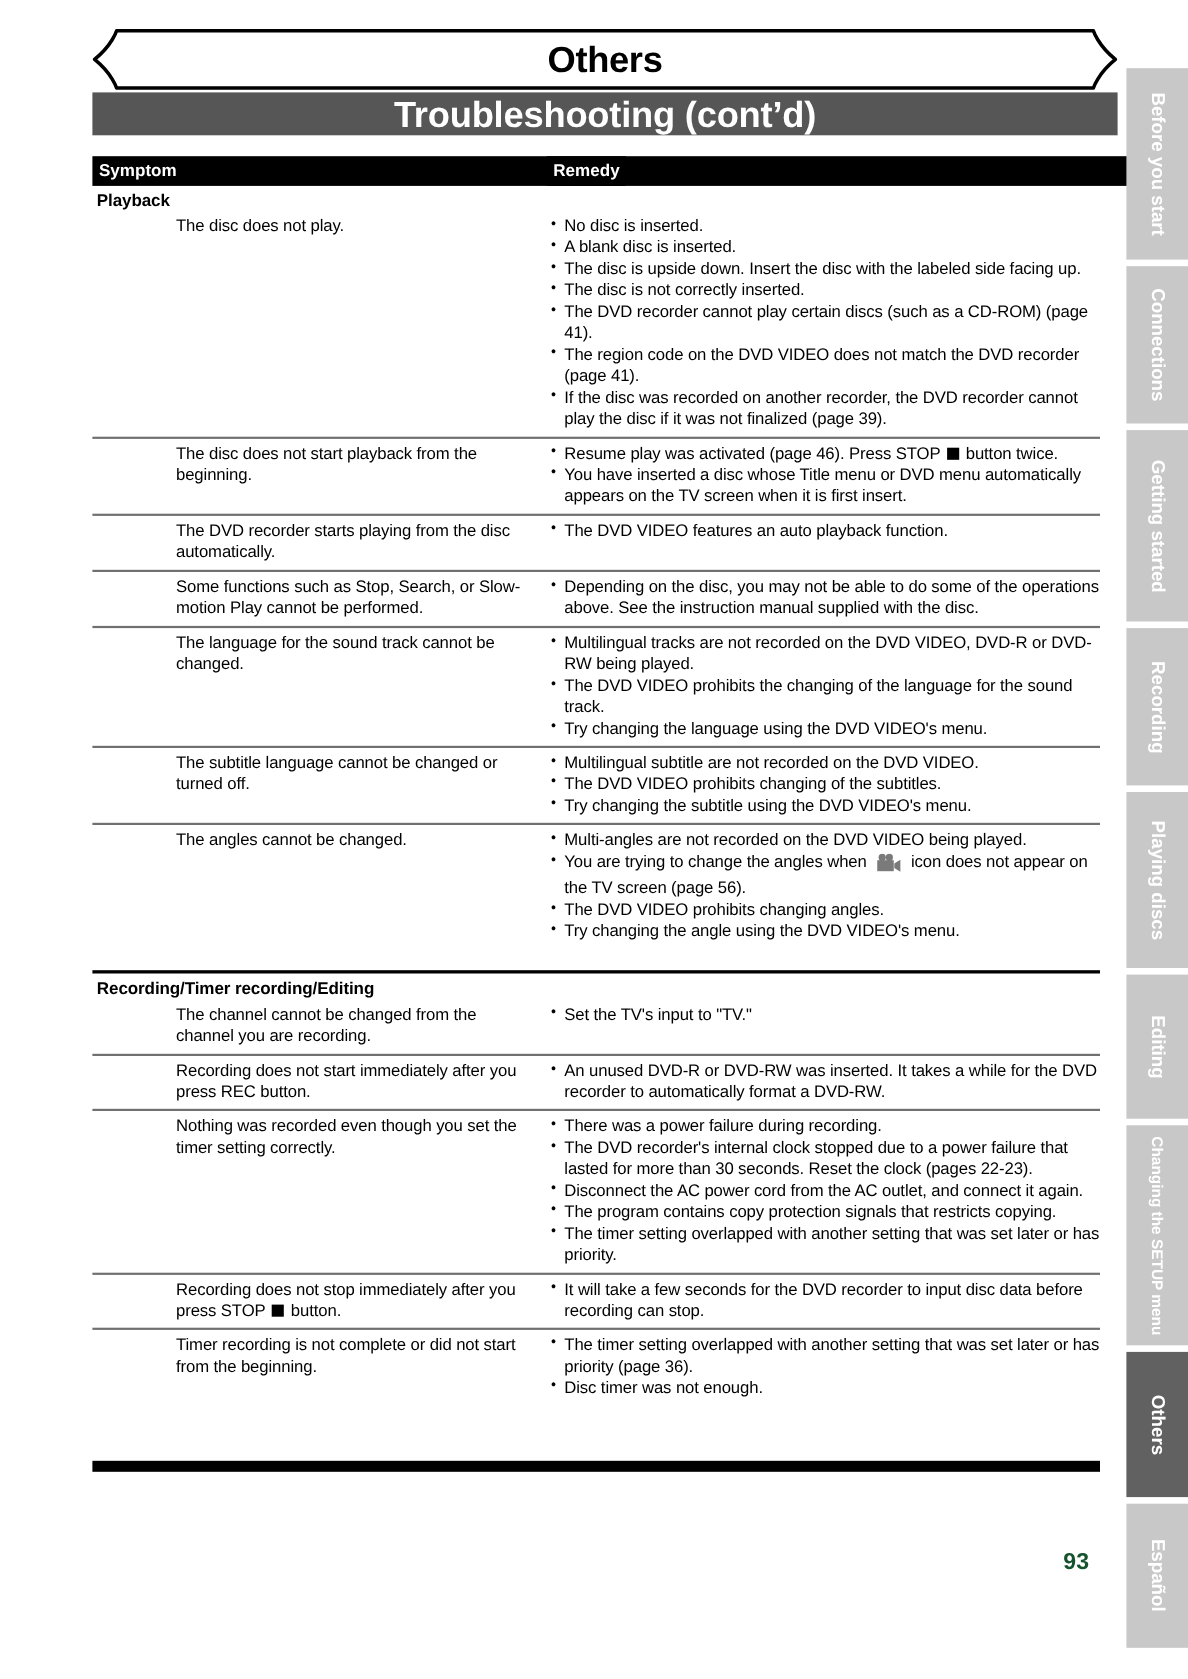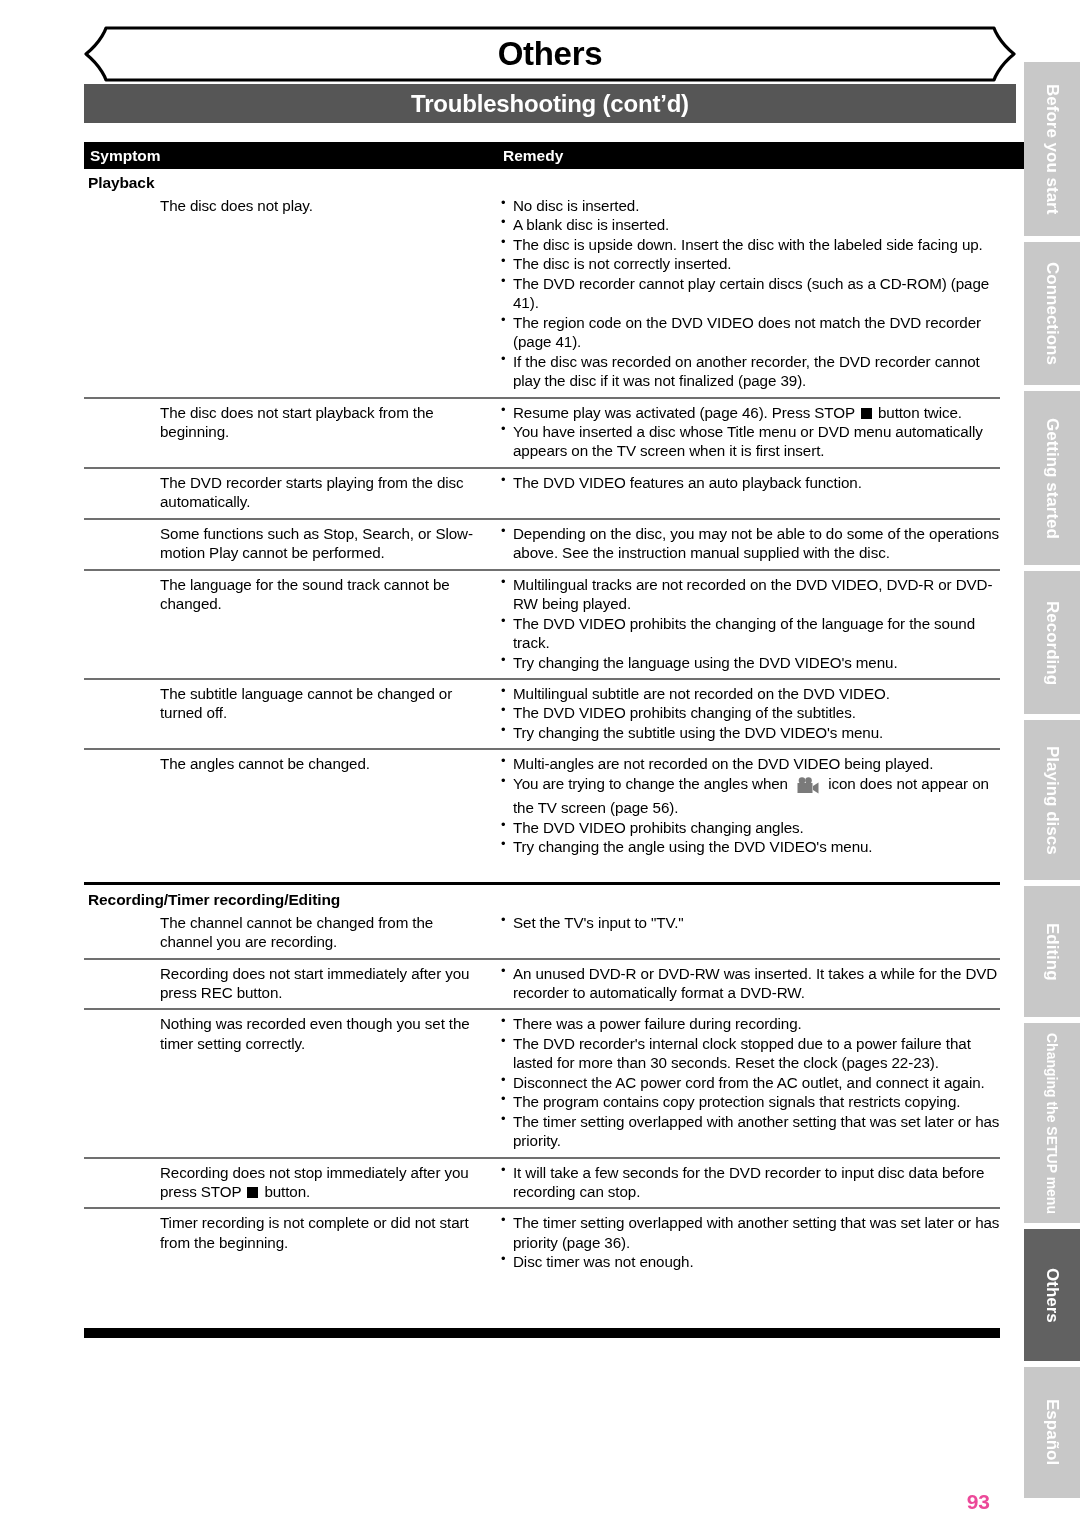--- a/index.html
+++ b/index.html
@@ -43,21 +43,21 @@
   
   .sectionbar {
     position: absolute;
     left: 84px; top: 84px;
     width: 932px; height: 39px;
     background: #565656;
     display: flex; align-items: center; justify-content: center;
   }
   .sectionbar .txt {
     color: #ffffff;
-    font-size: 24px;
+    font-size: 33px;
     font-weight: bold;
     letter-spacing: -0.2px;
   }
 
   
   .hdr-symptom, .hdr-remedy {
     position: absolute;
     height: 27px;
     background: #000000;
     display: flex; align-items: center;
@@ -142,24 +142,24 @@
     position: absolute;
     left: 84px;
     width: 916px;
     height: 10px;
     background: #000;
   }
 
   
   .pageno {
     position: absolute;
-    right: 90px; top: 1490px;
+    right: 90px; top: 1408px;
     font-size: 21px;
     font-weight: bold;
-    color: #ec4899;
+    color: #14532d;
   }
 
   
   .tabs {
     position: absolute;
     left: 1024px; top: 62px;
     width: 56px;
     height: 1436px;
   }
   .tab {

